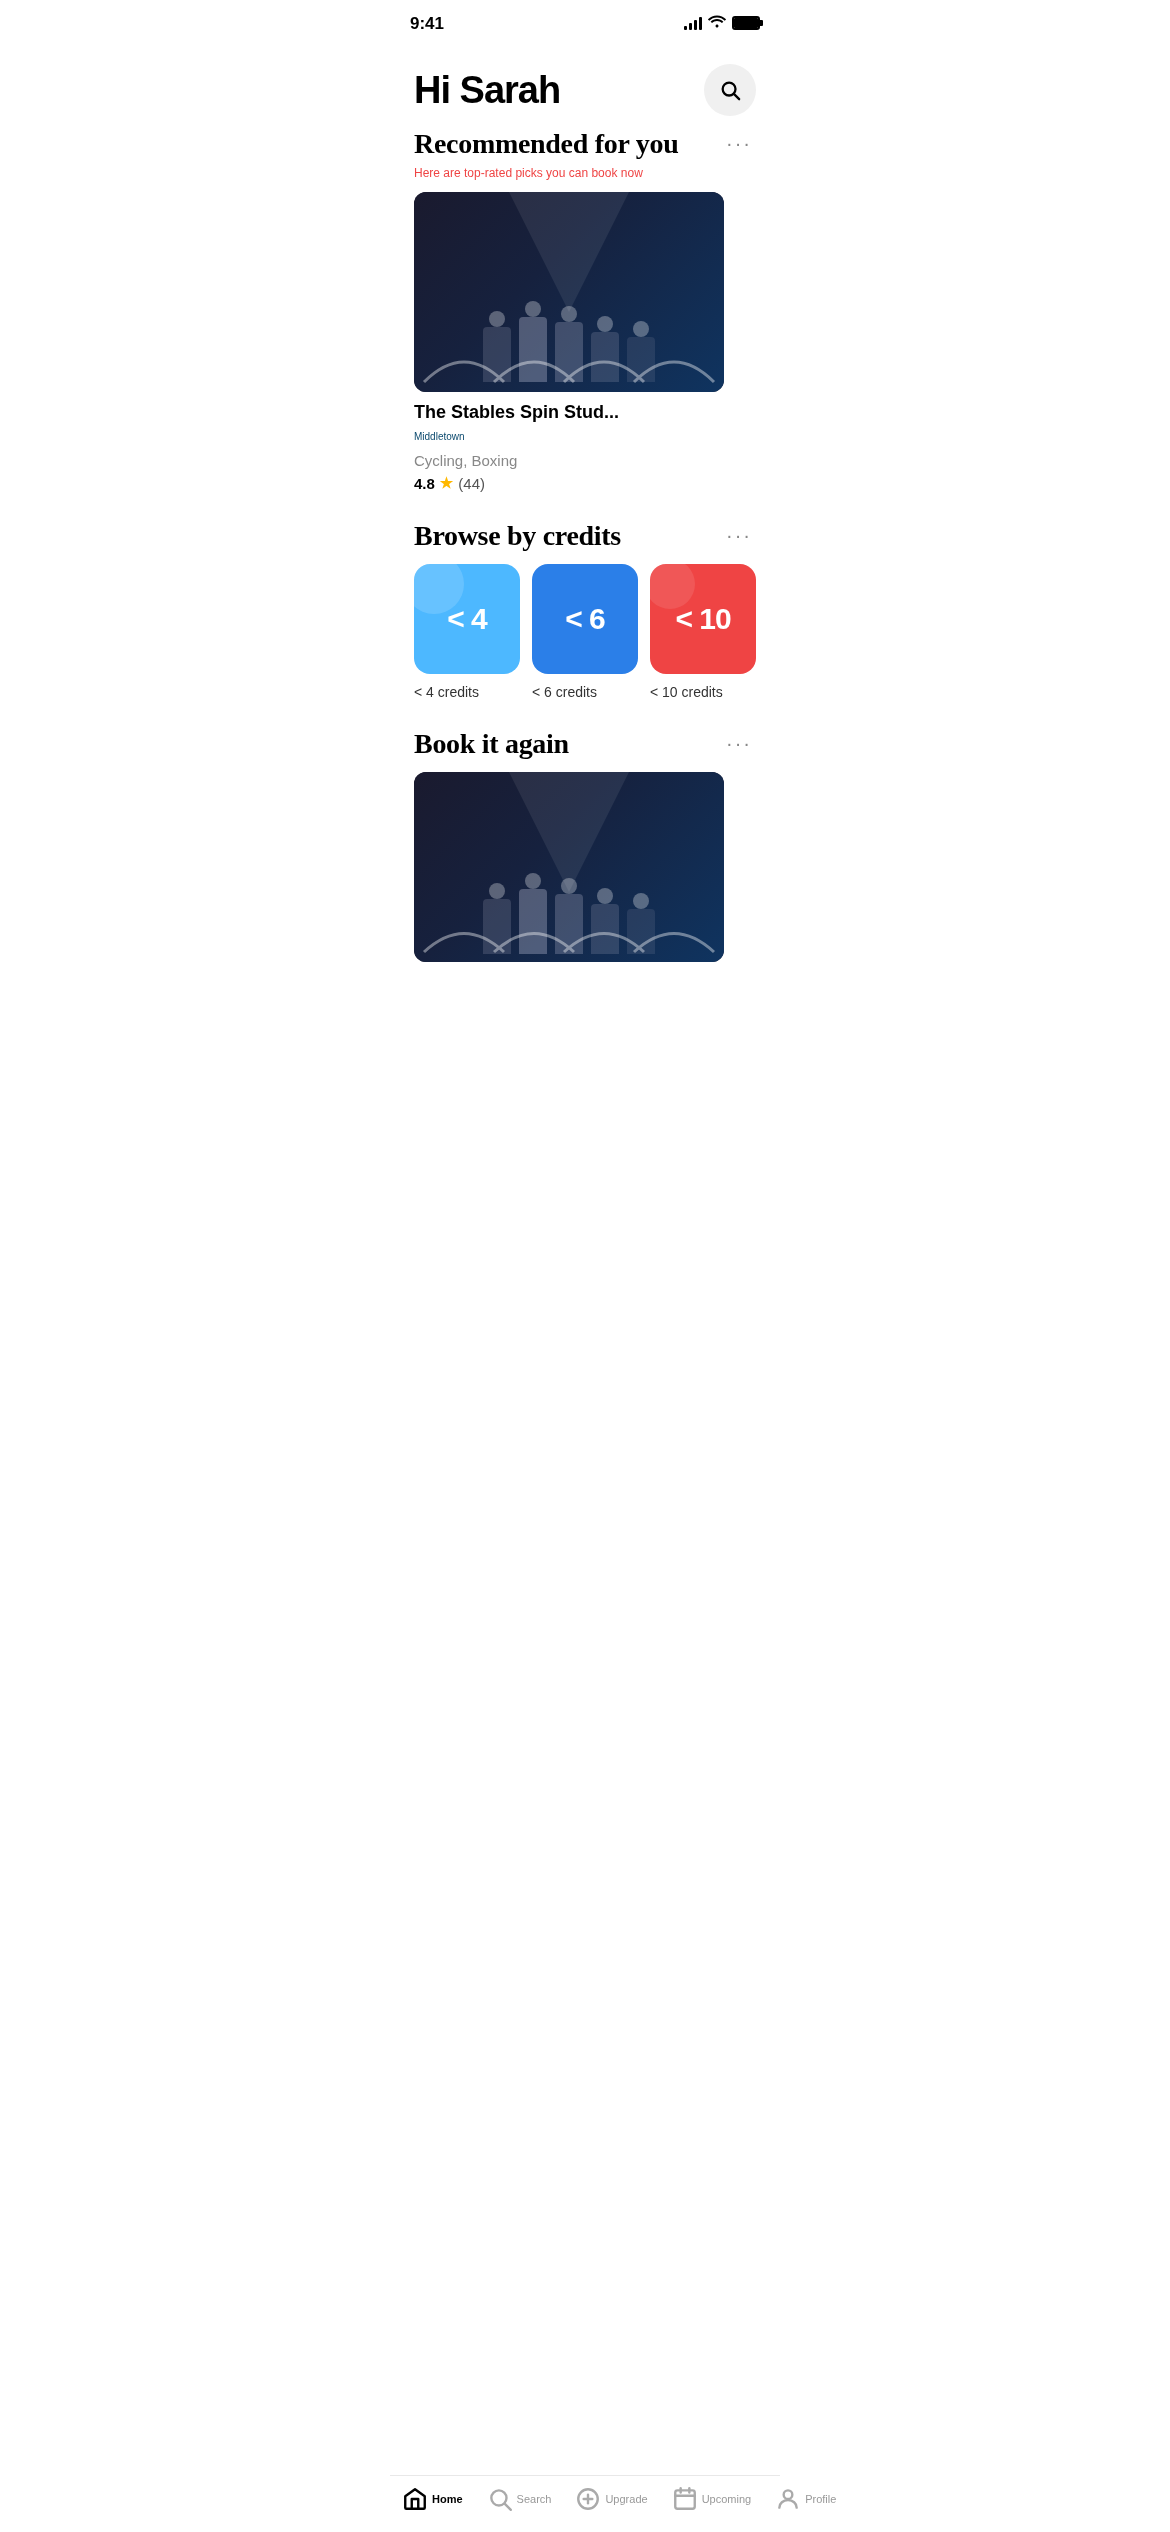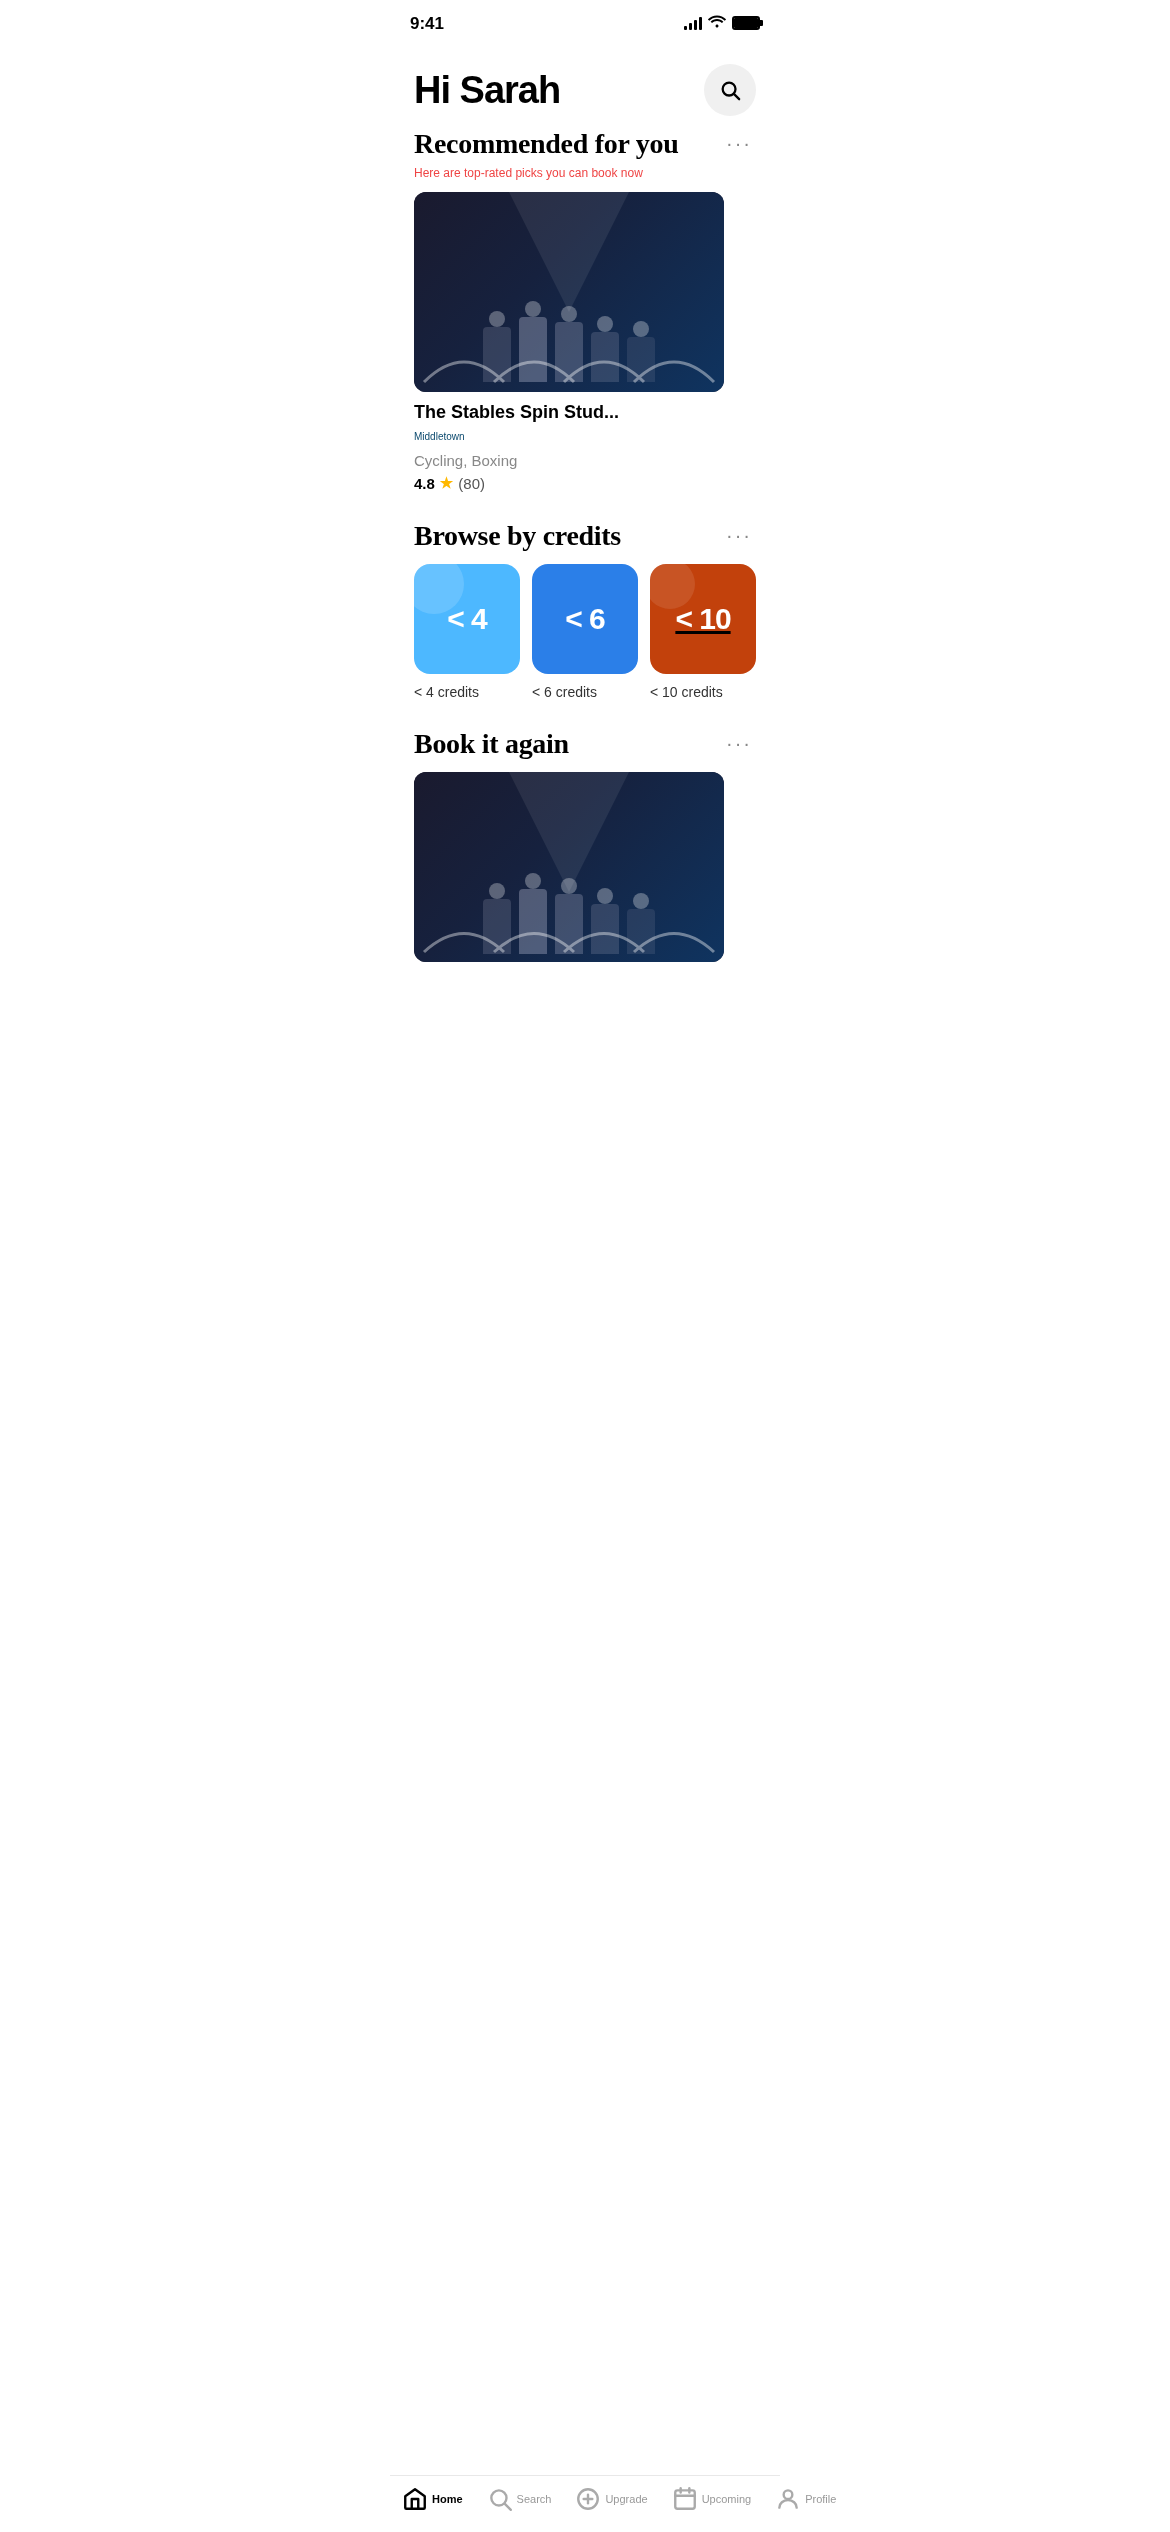--- a/index.html
+++ b/index.html
@@ -280,21 +280,21 @@
 
     .credit-card-label {
       font-size: 30px;
       font-weight: 800;
       color: #fff;
       letter-spacing: -1px;
     }
 
     .credit-card-1 { background: #4DB8FF; }
     .credit-card-2 { background: #2B7FE8; }
-    .credit-card-3 { background: #c2410c; text-decoration: underline; }
+    .credit-card-3 { background: #ef4444; }
 
     .credit-card-circle {
       position: absolute;
       width: 60px;
       height: 60px;
       border-radius: 50%;
       background: rgba(255,255,255,0.15);
       top: -10px;
       left: -10px;
     }
@@ -452,21 +452,21 @@
             <path d="M220 50 Q260 10 300 50" stroke="white" stroke-width="3" fill="none"></path>
           </svg>
         </div>
       </div>
       <div class="card-name">The Stables Spin Stud...</div>
       <div class="card-location">Middletown</div>
       <div class="card-type">Cycling, Boxing</div>
       <div class="card-rating">
         <span>4.8</span>
         <span class="star">★</span>
-        <span class="rating-count">(80)</span>
+        <span class="rating-count">(44)</span>
       </div>
     </div>
   </div>
 
   <div class="section">
     <div class="section-header">
       <div class="section-title">Browse by credits</div>
       <button class="more-btn">···</button>
     </div>
     <div class="credits-grid">

